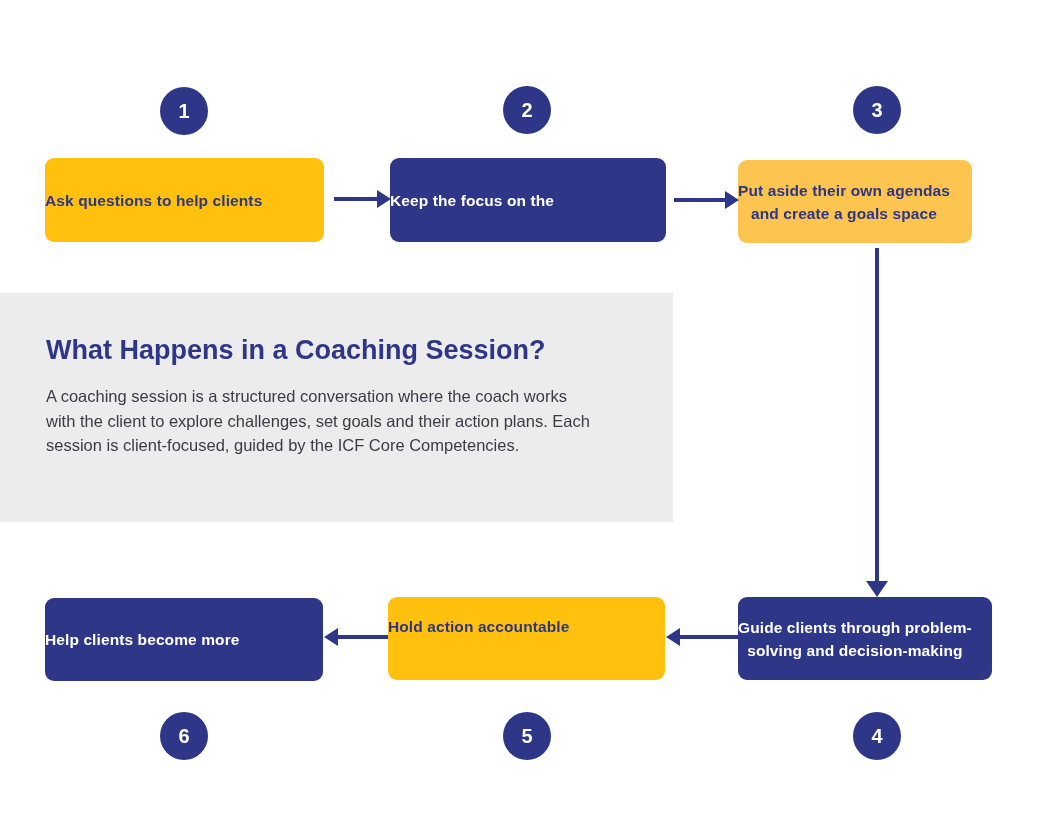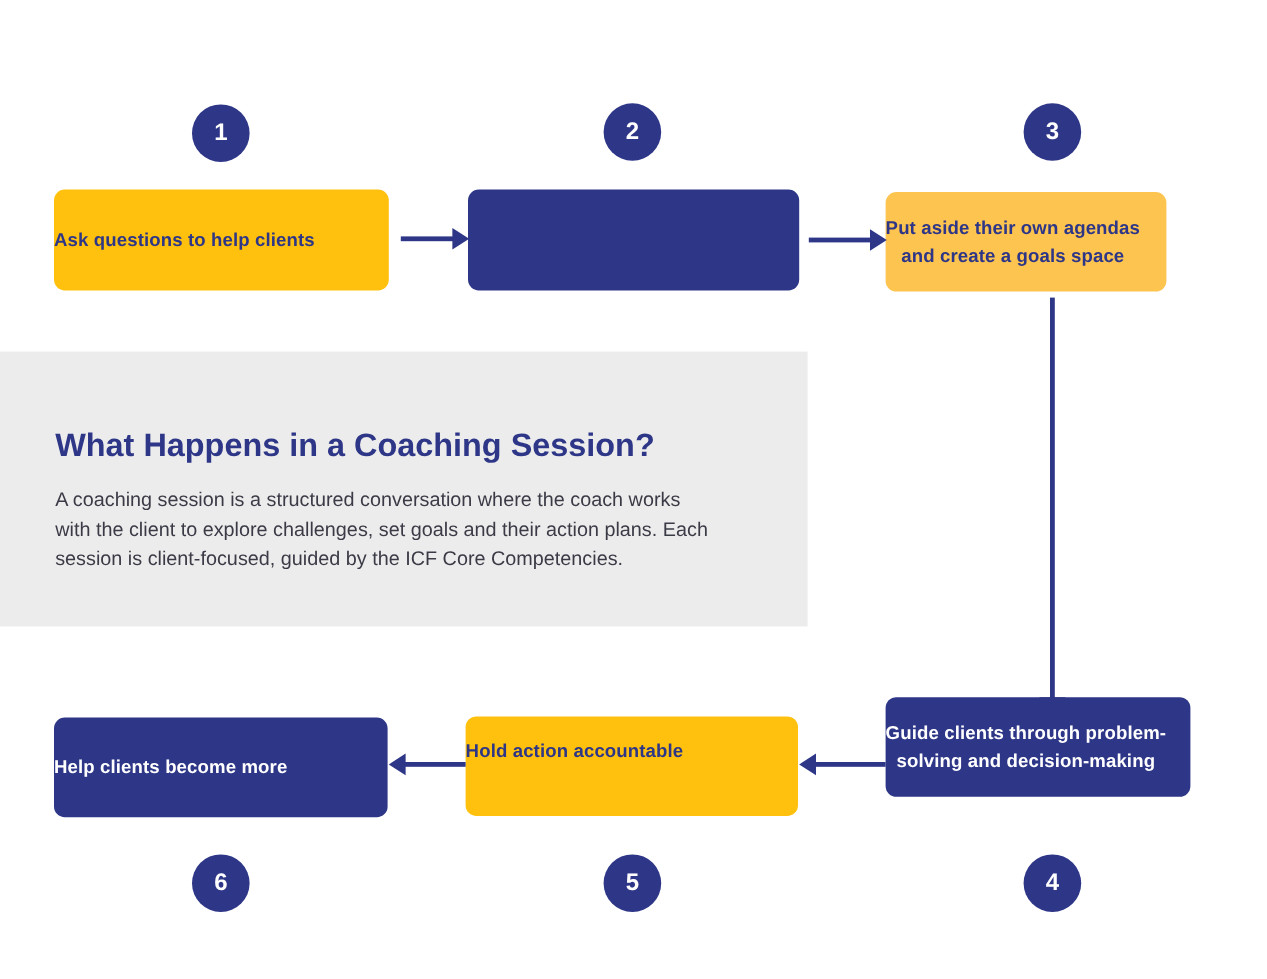--- a/index.html
+++ b/index.html
@@ -38,21 +38,21 @@
   .head-left{position:absolute;width:0;height:0;
     border-top:9px solid transparent;border-bottom:9px solid transparent;
     border-right:14px solid #2E3687;}
   .head-down{position:absolute;width:0;height:0;
     border-left:11px solid transparent;border-right:11px solid transparent;
     border-top:16px solid #2E3687;}
   
   .panel{
     position:absolute;left:0;top:293px;width:673px;height:229px;
     background:#ECECEC;box-sizing:border-box;
-    padding:62px 0 0 46px;
+    padding:41px 0 0 46px;
   }
   .panel h1{
     margin:0;color:#2E3687;font-size:27px;line-height:32px;font-weight:bold;
   }
   .panel p{
     margin:18px 0 0 0;color:#3B3B47;font-size:16.5px;line-height:24.5px;
     width:552px;
   }
 </style>
 </head>
@@ -70,20 +70,21 @@
     <span>3</span>
   </div>
 
   <div class="box c-yellow" style="left:45px;top:158px;width:279px;height:84px;">
     <div class="box-text">
       <span>Ask questions to help clients</span>
     </div>
   </div>
   <div class="box c-navy" style="left:390px;top:158px;width:276px;height:84px;">
     <div class="box-text">
+      <span>Keep the focus on the</span>
     </div>
   </div>
   <div class="box c-lightyellow" style="left:738px;top:160px;width:234px;height:83px;">
     <div class="box-text">
       <span>Put aside their own agendas</span>
       <span>and create a goals space</span>
     </div>
   </div>
 
   <div class="shaft-h" style="left:334px;top:197px;width:44px;"></div>
@@ -103,21 +104,21 @@
   <div class="box c-navy" style="left:45px;top:598px;width:278px;height:83px;">
     <div class="box-text">
       <span>Help clients become more</span>
     </div>
   </div>
   <div class="box c-yellow text-top" style="left:388px;top:597px;width:277px;height:83px;box-sizing:border-box;">
     <div class="box-text">
       <span>Hold action accountable</span>
     </div>
   </div>
-  <div class="box c-navy" style="left:738px;top:581px;width:254px;height:83px;">
+  <div class="box c-navy" style="left:738px;top:597px;width:254px;height:83px;">
     <div class="box-text">
       <span>Guide clients through problem-</span>
       <span>solving and decision-making</span>
     </div>
   </div>
 
   <div class="head-left" style="left:666px;top:628px;"></div>
   <div class="shaft-h" style="left:679px;top:635px;width:59px;"></div>
 
   <div class="head-left" style="left:324px;top:628px;"></div>

